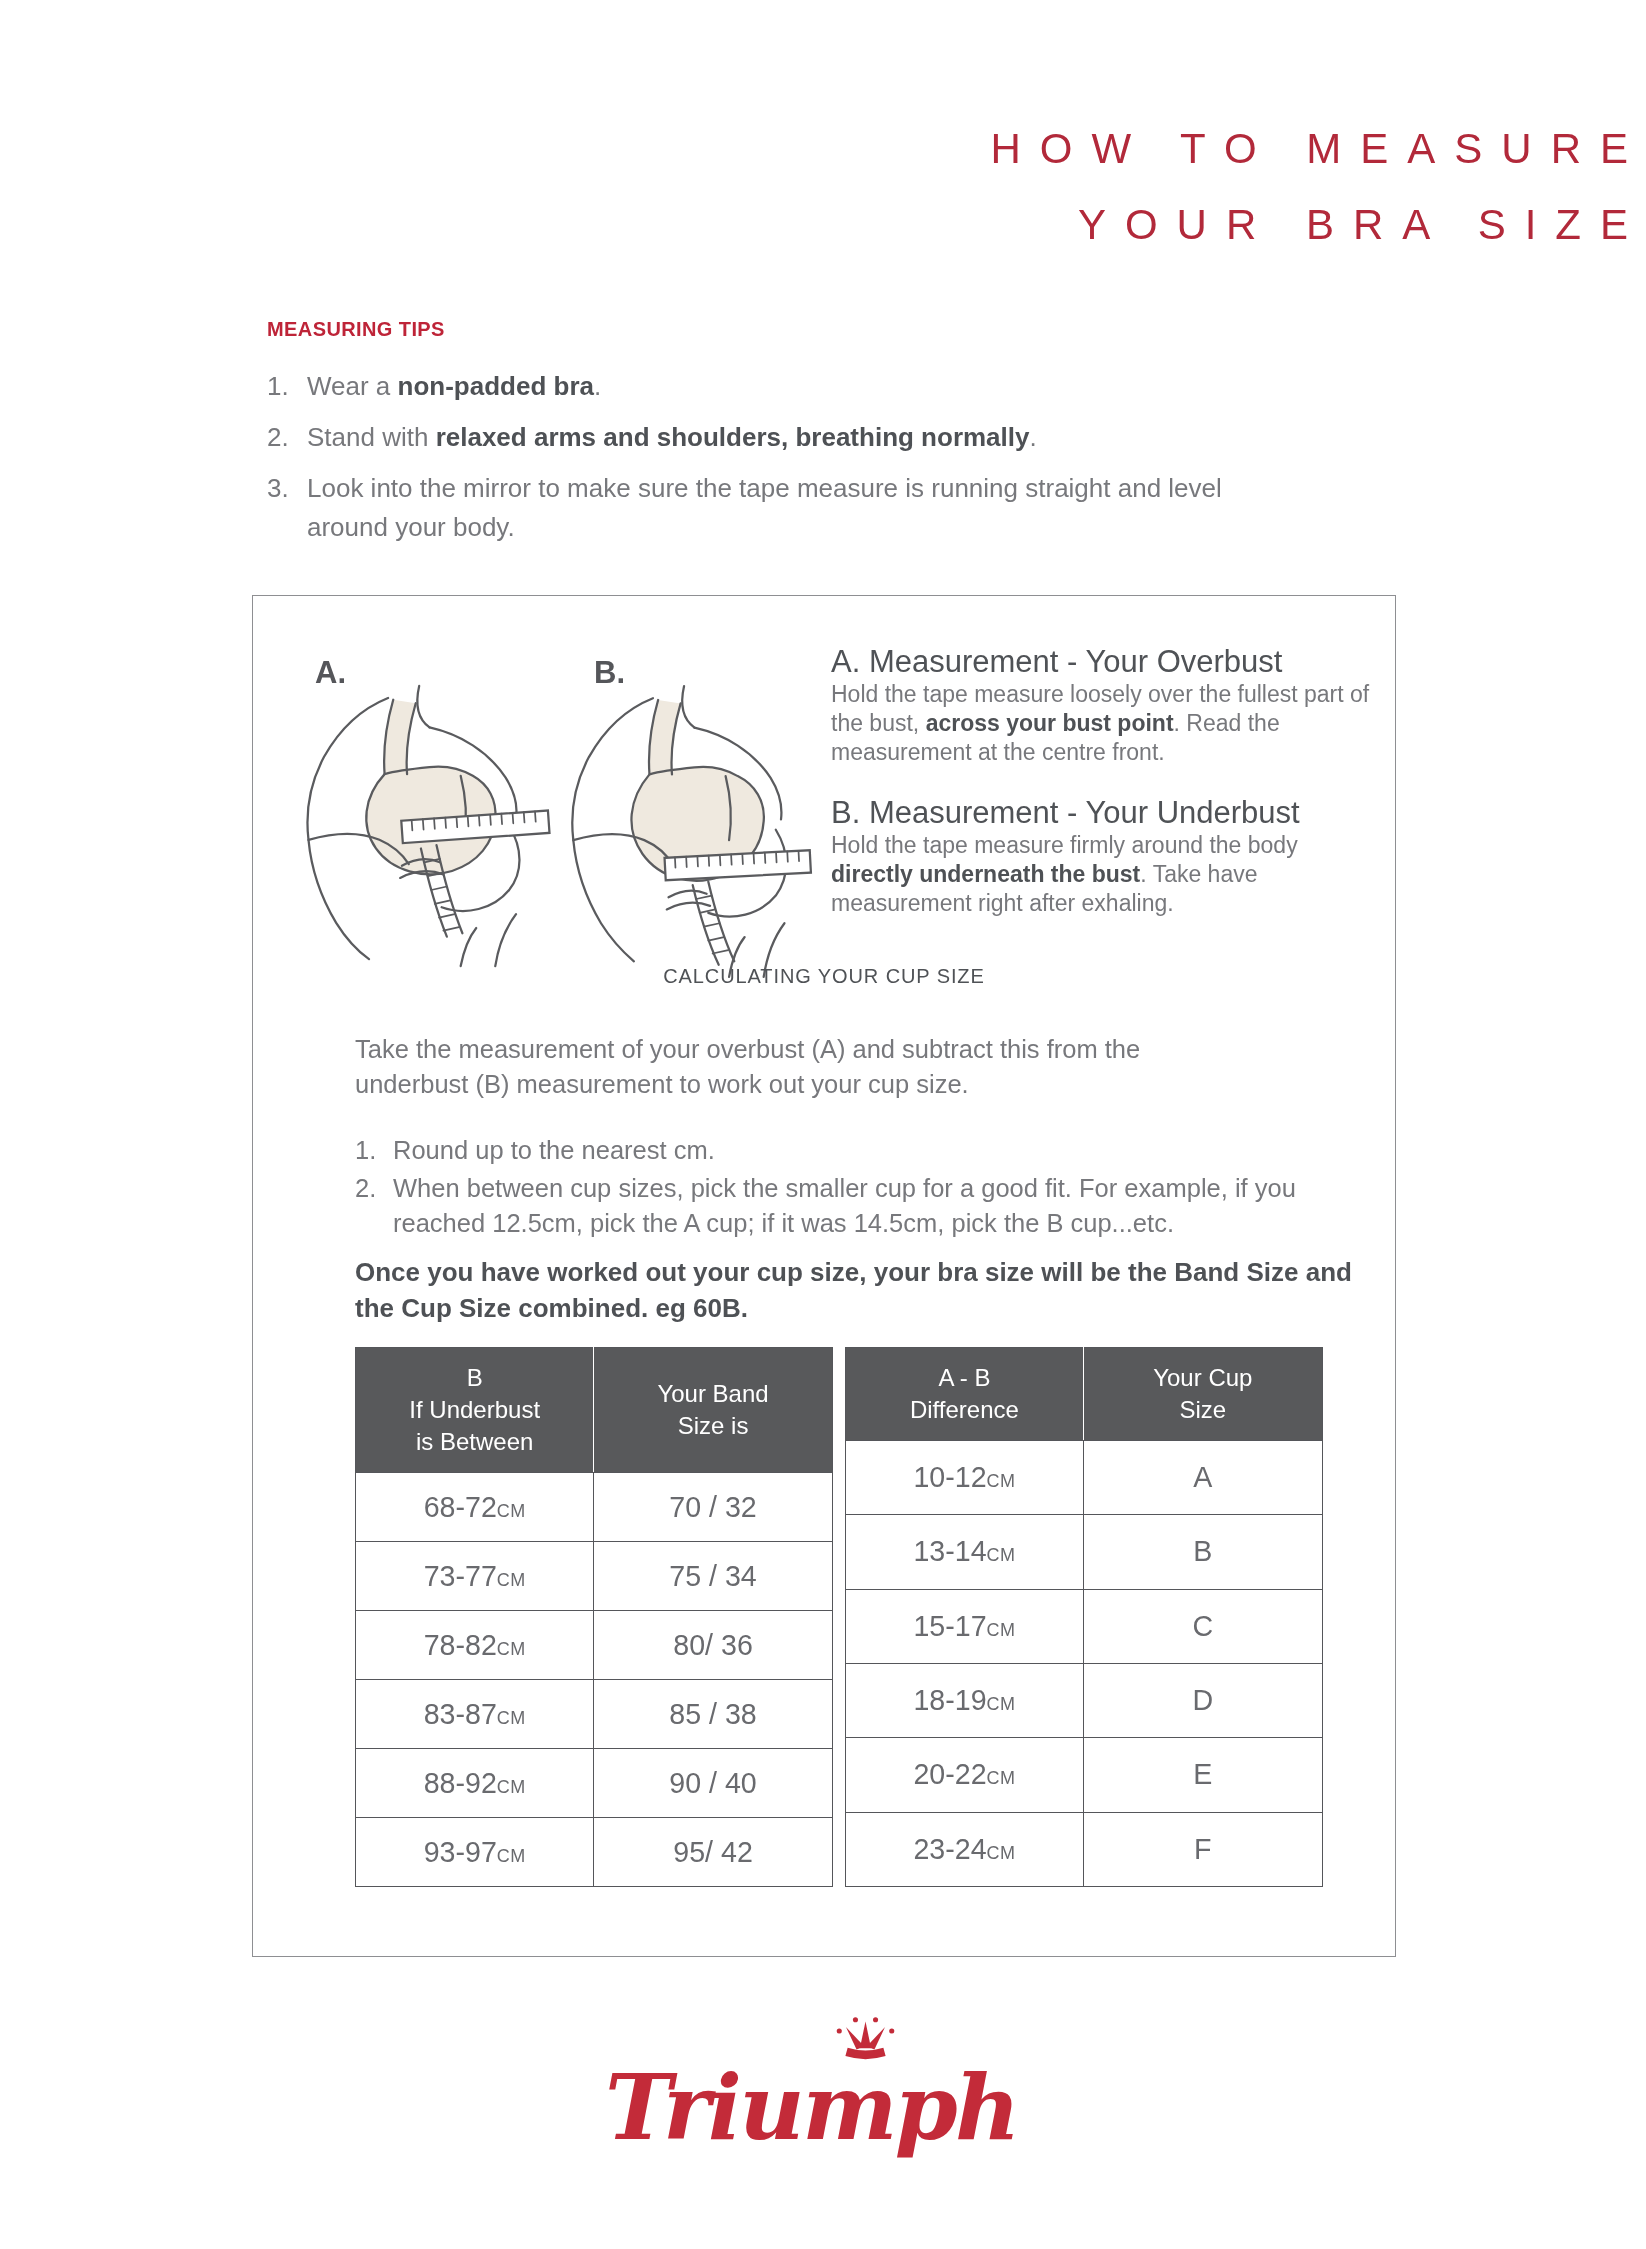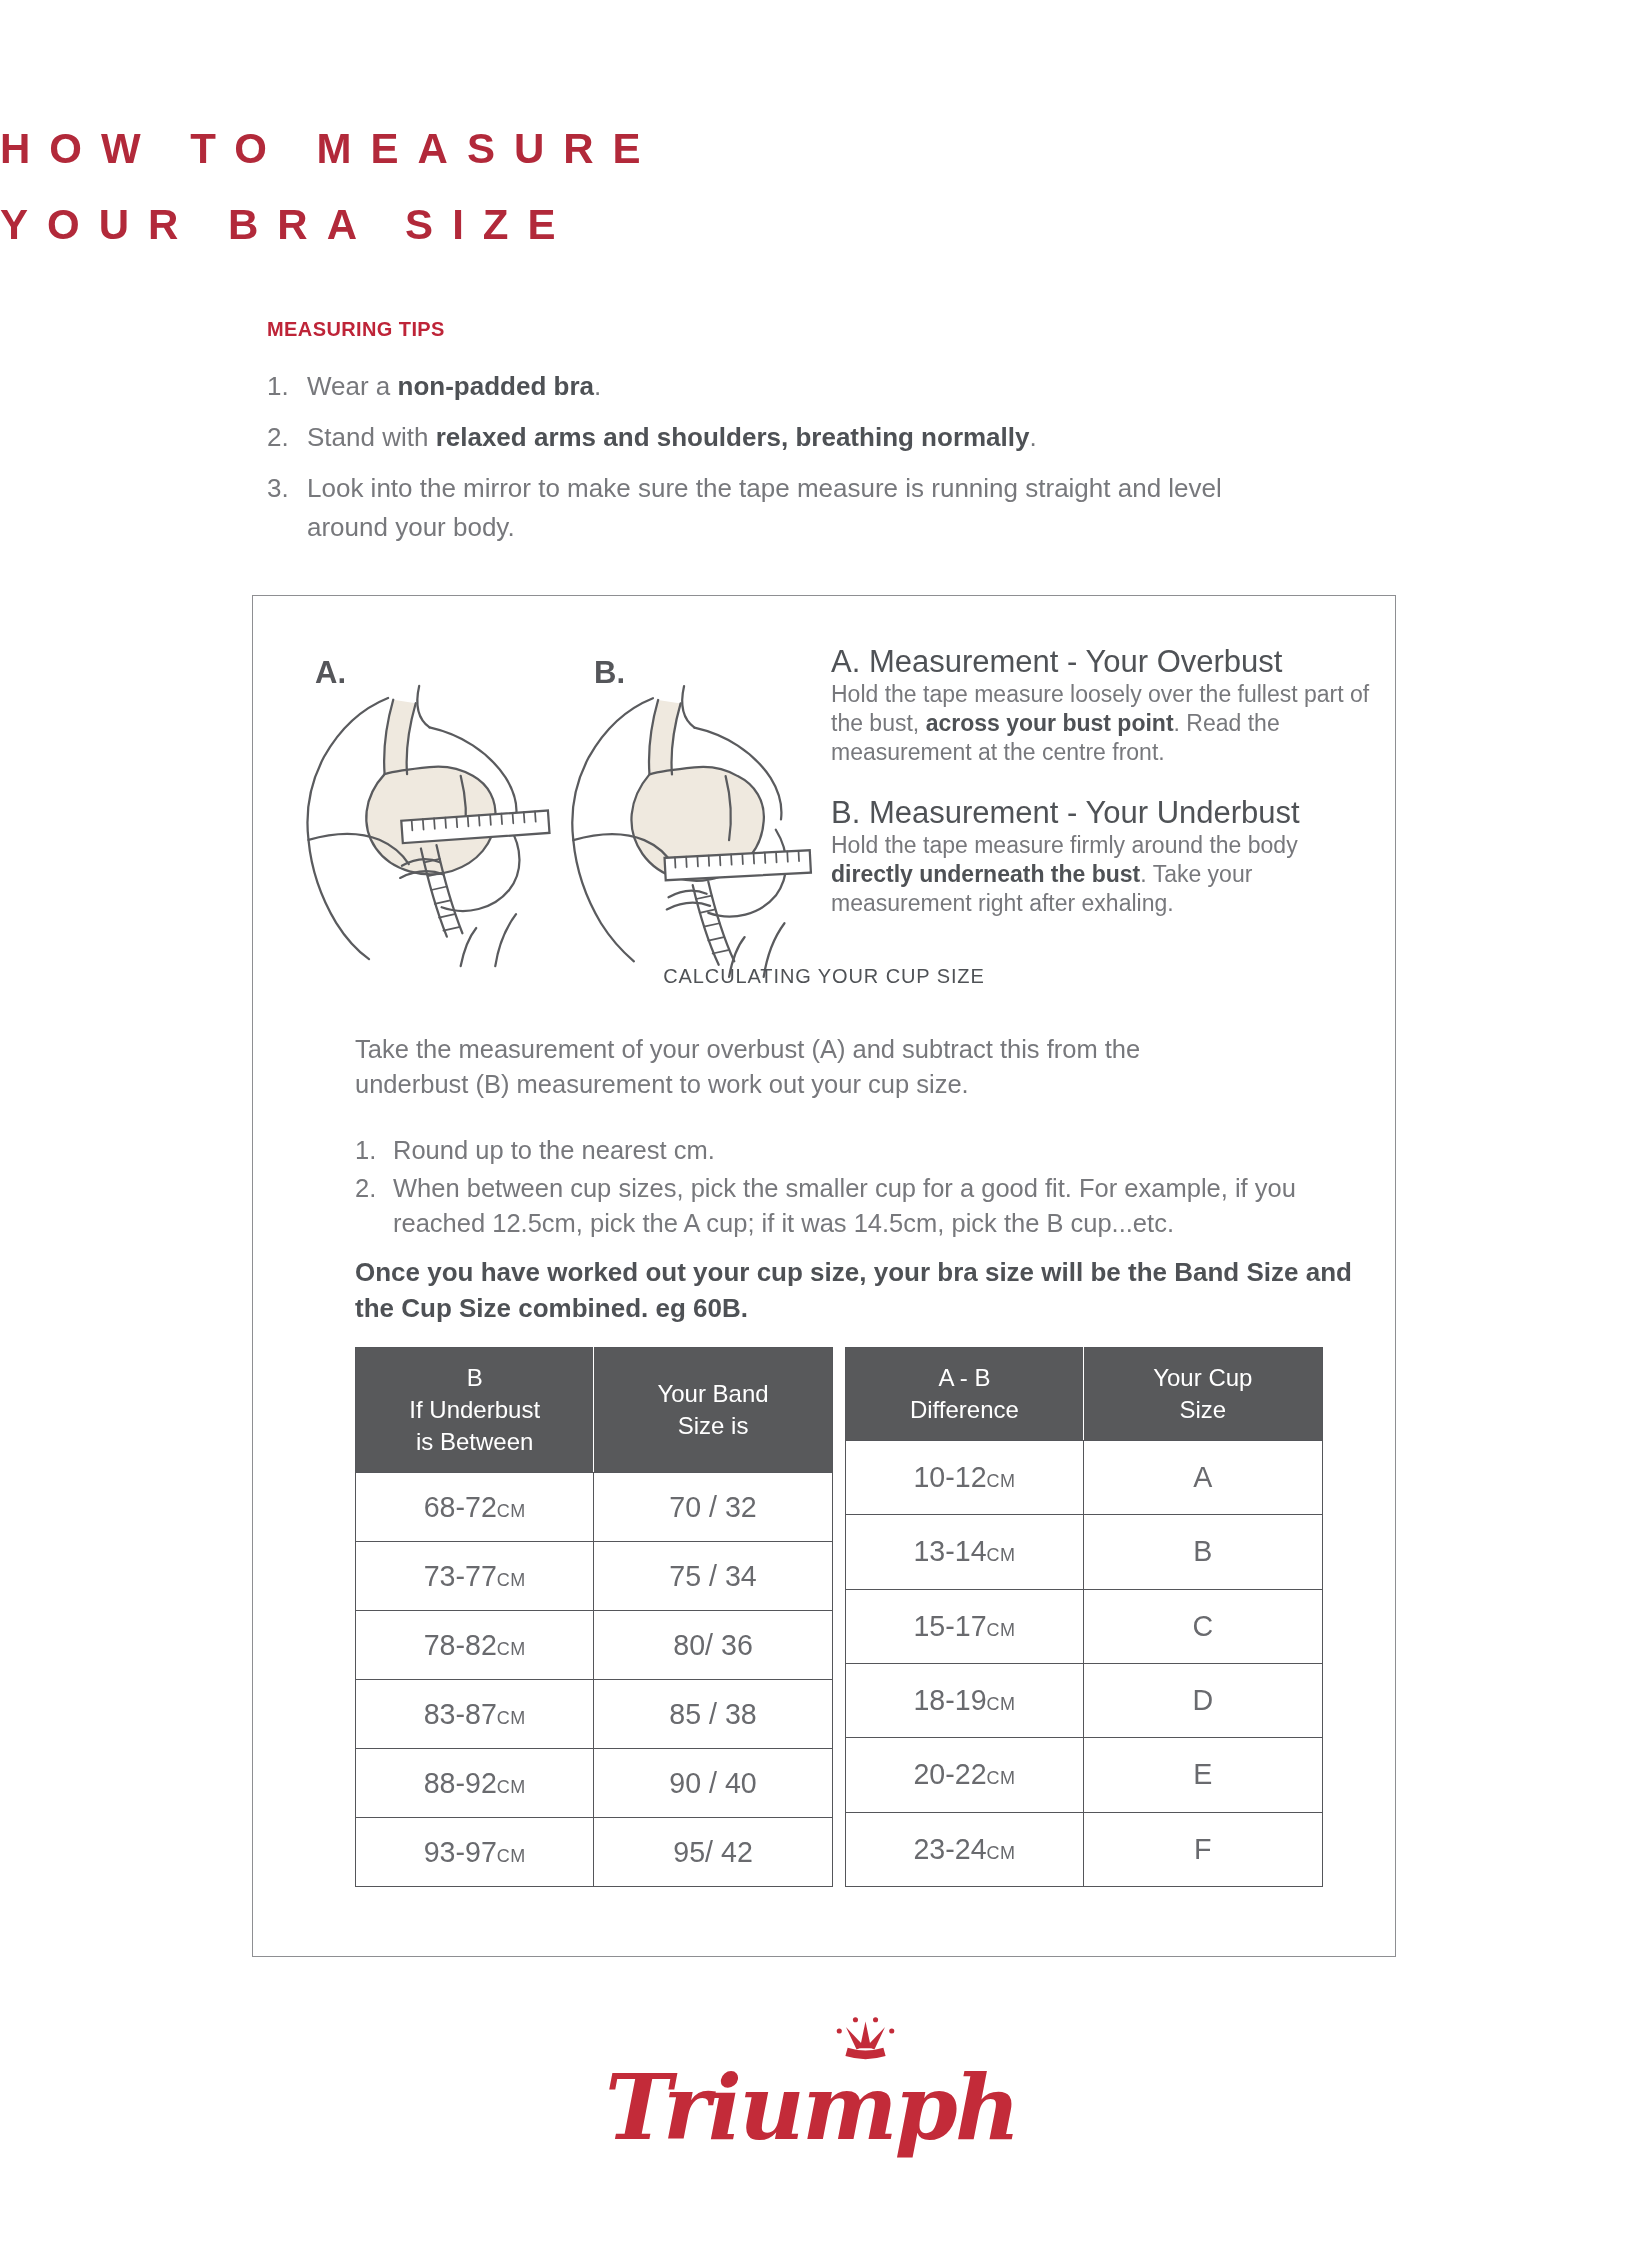--- a/index.html
+++ b/index.html
@@ -13,22 +13,22 @@
     --table-text:#696A6E;
     --line:#55565A;
     --box-border:#8E8F92;
     --beige:#EFE9DF;
   }
   html,body{margin:0;padding:0;background:#fff;}
   .page{position:relative;width:1647px;height:2250px;background:#fff;overflow:hidden;
         font-family:"Liberation Sans",sans-serif;}
 
   
-  .title{position:absolute;top:111px;left:0;width:100%;text-align:left;
-         color:var(--red-title);font-weight:bold;font-size:42px;line-height:76px;
+  .title{position:absolute;top:111px;left:0;width:100%;text-align:right;
+         color:var(--red-title);font-weight:normal;font-size:42px;line-height:76px;
          letter-spacing:19px;}
 
   
   .tips{position:absolute;left:267px;top:318px;width:1108px;}
   .tips h2{margin:0 0 26px 0;font-size:20px;letter-spacing:0.4px;
            color:var(--red-heading);font-weight:bold;}
   .tip{display:flex;margin-top:12px;font-size:26px;line-height:39px;color:var(--gray-body);}
   .tip .num{width:40px;flex:0 0 40px;}
   .tip .txt{max-width:995px;}
   .tip b{color:var(--gray-dark);}
@@ -198,21 +198,21 @@
       <line class="tick" x1="181" y1="317" x2="199" y2="313"></line>
     </svg>
 
     <div class="sec a">
       <h3>A. Measurement - Your Overbust</h3>
       <p><span>Hold the tape measure loosely over the fullest part of the bust, </span><b>across your bust point</b><span>. Read the measurement at the centre front.</span></p>
     </div>
 
     <div class="sec b">
       <h3>B. Measurement - Your Underbust</h3>
-      <p><span>Hold the tape measure firmly around the body </span><b>directly underneath the bust</b><span>. Take your measurement right after exhaling.</span></p>
+      <p><span>Hold the tape measure firmly around the body </span><b>directly underneath the bust</b><span>. Take have measurement right after exhaling.</span></p>
     </div>
 
     <div class="calc-h">CALCULATING YOUR CUP SIZE</div>
     <div class="calc-intro">Take the measurement of your overbust (A) and subtract this from the underbust (B) measurement to work out your cup size.</div>
 
     <div class="calc-steps">
       <div class="step">
         <span class="num">1.</span>
         <span>Round up to the nearest cm.</span>
       </div>

